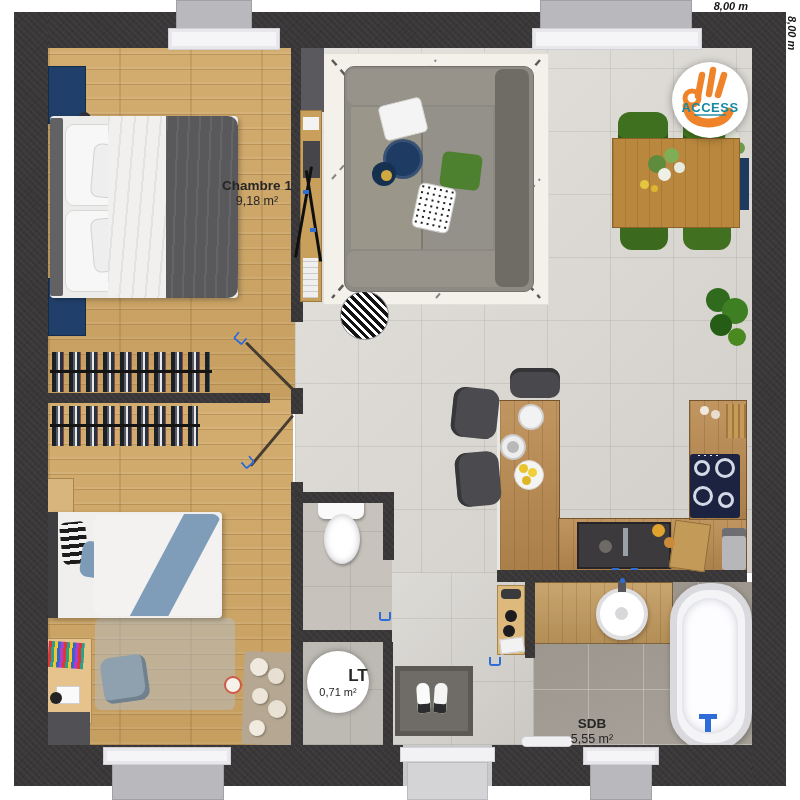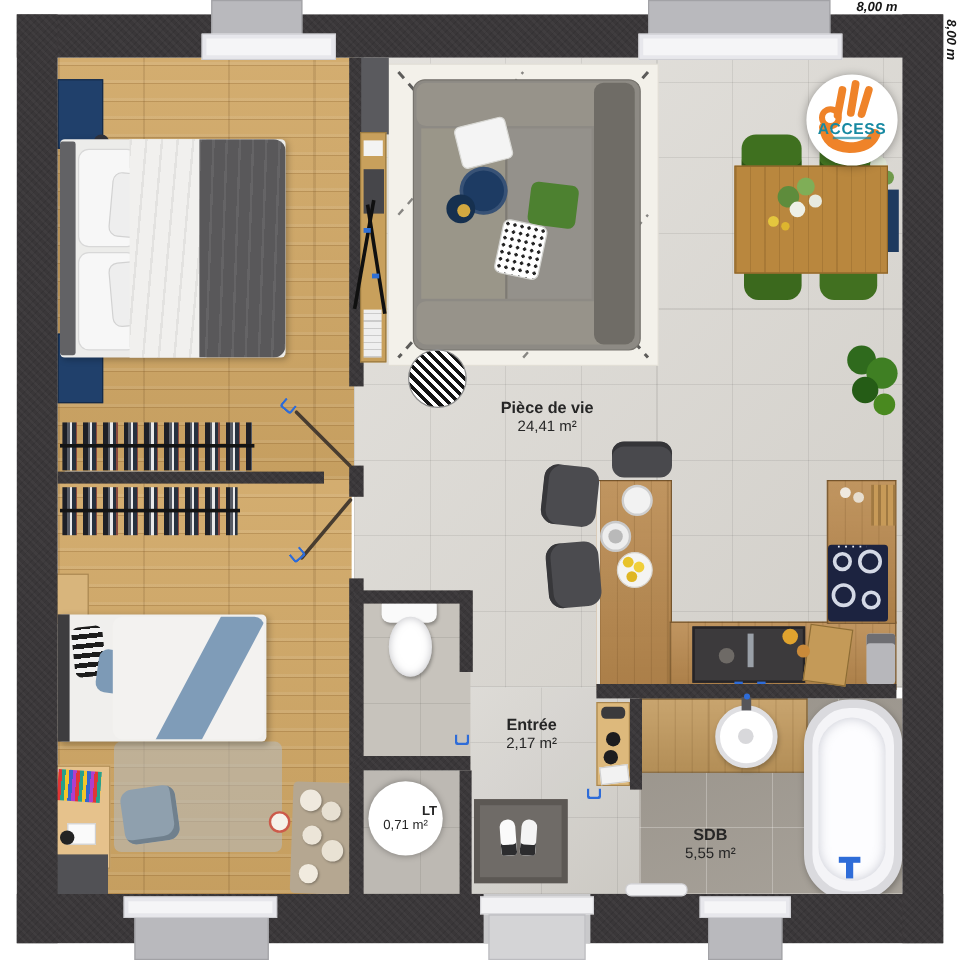--- a/index.html
+++ b/index.html
@@ -20,21 +20,21 @@
   .dim-label{z-index:12;font-style:italic;font-weight:bold;font-size:11px;color:#161616;}
   
   .win-sill{background:#b9b9bd;border:1px solid #a2a2a6;box-sizing:border-box;z-index:4;}
   .win-frame{background:#f5f5f7;border:1px solid #cfcfd4;box-sizing:border-box;z-index:5;box-shadow:inset 0 0 0 3px #e7e7ec;}
   .door-leaf{height:3px;background:#473c30;transform-origin:left center;z-index:6;border-radius:2px;}
   .bluemark{width:12px;height:9px;border:2.5px solid #2e6cd8;border-top:none;border-radius:0 0 3px 3px;z-index:7;box-sizing:border-box;}
   
   .circ{border-radius:50%;}
   .z2{z-index:2;}
   .lt-circle{z-index:10;background:#ffffff;border-radius:50%;box-shadow:0 0 6px rgba(0,0,0,.35);display:flex;flex-direction:column;align-items:center;justify-content:center;color:#262626;}
-  .lt-circle .rl-name{font-size:11px;padding-left:40px;}
+  .lt-circle .rl-name{font-size:17px;padding-left:40px;}
   .lt-circle .rl-area{font-size:11px;}
   .logo-circle{z-index:12;background:#ffffff;border-radius:50%;box-shadow:0 1px 8px rgba(0,0,0,.35);}
   .hang-rail{z-index:2;}
   .hang-rail .bar{position:absolute;left:0;top:20px;width:100%;height:3px;background:#141414;}
   .hang-rail .clothes{position:absolute;left:2px;top:2px;right:2px;height:40px;background-image:repeating-linear-gradient(90deg,#1d1f26 0 4px,#565a63 4px 6px,#e9e9ea 6px 8px,#27313f 8px 11px,#8a4a3e 11px 12px,transparent 12px 17px);}
   .hang-rail .shelf{position:absolute;left:4px;bottom:-4px;width:92%;height:5px;background:#eceef0;border:1px solid #cfd1d4;}
 </style>
 </head>
 <body>
 
@@ -254,29 +254,25 @@
 
   <div class="abs win-frame" style="left:103px;top:747px;width:128px;height:18px;"></div>
   <div class="abs win-sill" style="left:112px;top:764px;width:112px;height:36px;"></div>
   <div class="abs win-frame" style="left:583px;top:747px;width:76px;height:18px;"></div>
   <div class="abs win-sill" style="left:590px;top:764px;width:62px;height:36px;"></div>
 
   <div class="abs" style="left:403px;top:745px;width:89px;height:41px;background:#c9c9cb;z-index:4;"></div>
   <div class="abs" style="left:400px;top:747px;width:95px;height:15px;background:#f2f2f4;border:1px solid #d4d4d8;box-sizing:border-box;z-index:5;"></div>
   <div class="abs" style="left:407px;top:762px;width:81px;height:38px;background:#d4d4d6;border:1px solid #bcbcc0;box-sizing:border-box;z-index:5;"></div>
 
-  <div class="abs room-label" style="left:386px;top:332px;width:140px;">
-    <div class="rl-name">Pièce de vie</div>
-    <div class="rl-area">24,41 m²</div>
-  </div>
-  <div class="abs room-label" style="left:388px;top:596px;width:110px;">
-    <div class="rl-name">Entrée</div>
-    <div class="rl-area">2,17 m²</div>
-  </div>
-  <div class="abs room-label" style="left:537px;top:688px;width:110px;">
+  <div class="abs room-label" style="left:197px;top:178px;width:120px;">
+    <div class="rl-name">Chambre 1</div>
+    <div class="rl-area">9,18 m²</div>
+  </div>
+  <div class="abs room-label" style="left:537px;top:716px;width:110px;">
     <div class="rl-name">SDB</div>
     <div class="rl-area">5,55 m²</div>
   </div>
   <div class="abs lt-circle" style="left:307px;top:651px;width:62px;height:62px;">
     <div class="rl-name">LT</div>
     <div class="rl-area">0,71 m²</div>
   </div>
 
   <div class="abs dim-label" style="left:640px;top:0px;width:108px;text-align:right;">8,00 m</div>
   <div class="abs dim-label" style="left:786px;top:16px;height:70px;writing-mode:vertical-rl;">8,00 m</div>

